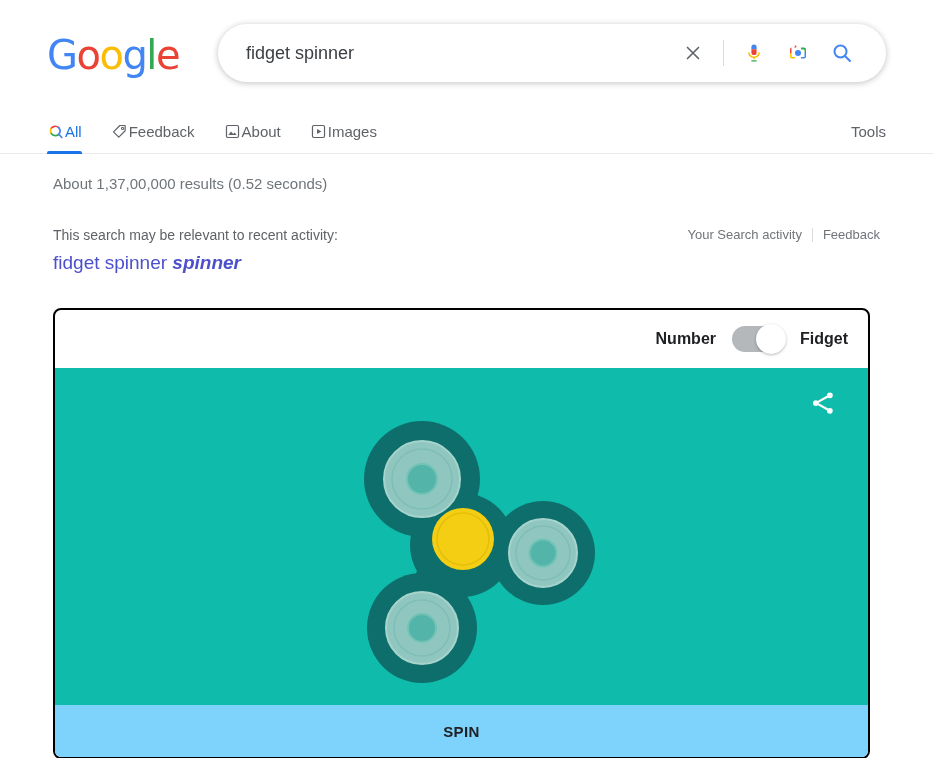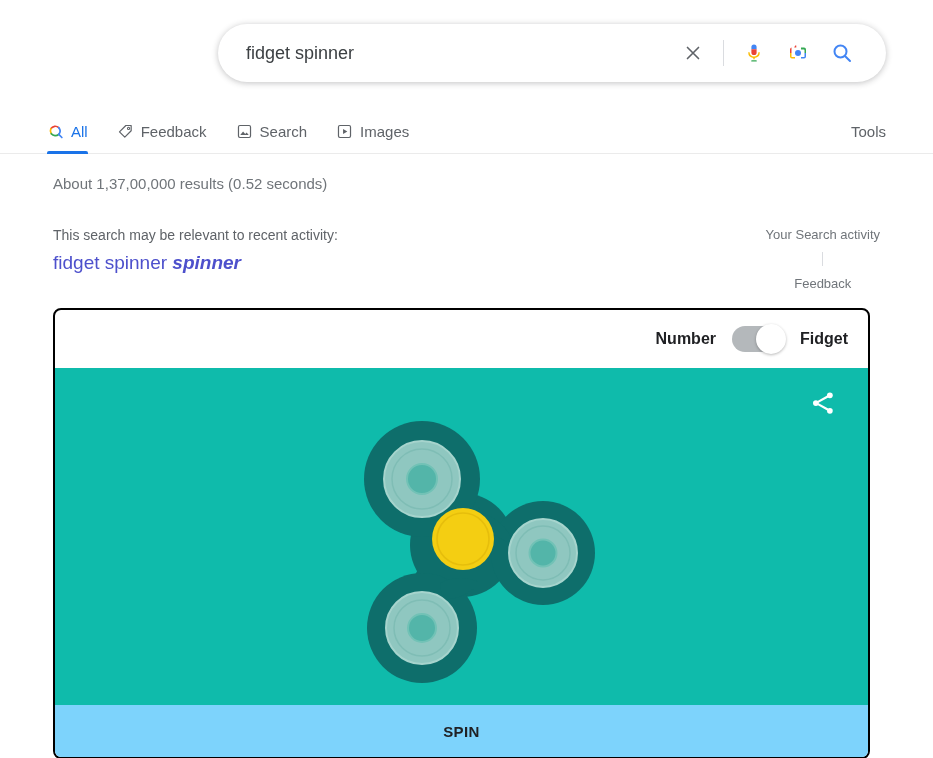--- a/index.html
+++ b/index.html
@@ -97,21 +97,21 @@
     left: 47px;
     top: 0;
     display: flex;
     align-items: center;
     height: 43px;
     gap: 0px;
   }
   .tab {
     display: flex;
     align-items: center;
-    gap: 7px;
+    gap: 1px;
     padding: 0 17px 0 0;
     margin-right: 12px;
     height: 43px;
     font-size: 15px;
     color: #5f6368;
     cursor: pointer;
     position: relative;
     white-space: nowrap;
   }
   .tab.active { color: #1a73e8; }
@@ -172,21 +172,20 @@
   }
   .activity-links {
     position: absolute;
     right: 53px;
     top: 227px;
     font-size: 13px;
     color: #70757a;
     display: flex;
     align-items: center;
     gap: 10px;
-    flex-direction: column;
   }
   .activity-links .lnk { cursor: pointer; }
   .activity-links .sep {
     width: 1px;
     height: 14px;
     background: #dadce0;
     display: inline-block;
   }
 
   
@@ -267,20 +266,23 @@
     letter-spacing: .4px;
     color: #202124;
     cursor: pointer;
   }
 </style>
 </head>
 <body>
 
 <div class="header">
 
+  <div class="logo">
+    <span class="l-b">G</span><span class="l-r">o</span><span class="l-y">o</span><span class="l-b">g</span><span class="l-g">l</span><span class="l-r">e</span>
+  </div>
 
   <div class="searchbar">
     <input class="search-input" type="text" value="fidget spinner" placeholder="Search" style="">
 
     <div class="search-icons">
 
       <div class="icon-btn">
         <svg width="22" height="22" viewBox="0 0 24 24">
           <path d="M6 6 L18 18 M18 6 L6 18" stroke="#5f6368" stroke-width="1.8" fill="none" stroke-linecap="round"></path>
         </svg>
@@ -345,21 +347,21 @@
       <span>Feedback</span>
     </div>
 
     <div class="tab">
       <span class="tab-icon">
         <svg width="17" height="17" viewBox="0 0 24 24">
           <rect x="3.5" y="3.5" width="17" height="17" rx="2" stroke="#5f6368" stroke-width="1.7" fill="none"></rect>
           <path d="M6 17l4-5 3 3.5 2-2.2 3 3.7z" fill="#5f6368"></path>
         </svg>
       </span>
-      <span>Search</span>
+      <span>About</span>
     </div>
 
     <div class="tab">
       <span class="tab-icon">
         <svg width="17" height="17" viewBox="0 0 24 24">
           <rect x="3.5" y="3.5" width="17" height="17" rx="2" stroke="#5f6368" stroke-width="1.7" fill="none"></rect>
           <path d="M10 8.5l6 3.5-6 3.5z" fill="#5f6368"></path>
         </svg>
       </span>
       <span>Images</span>

